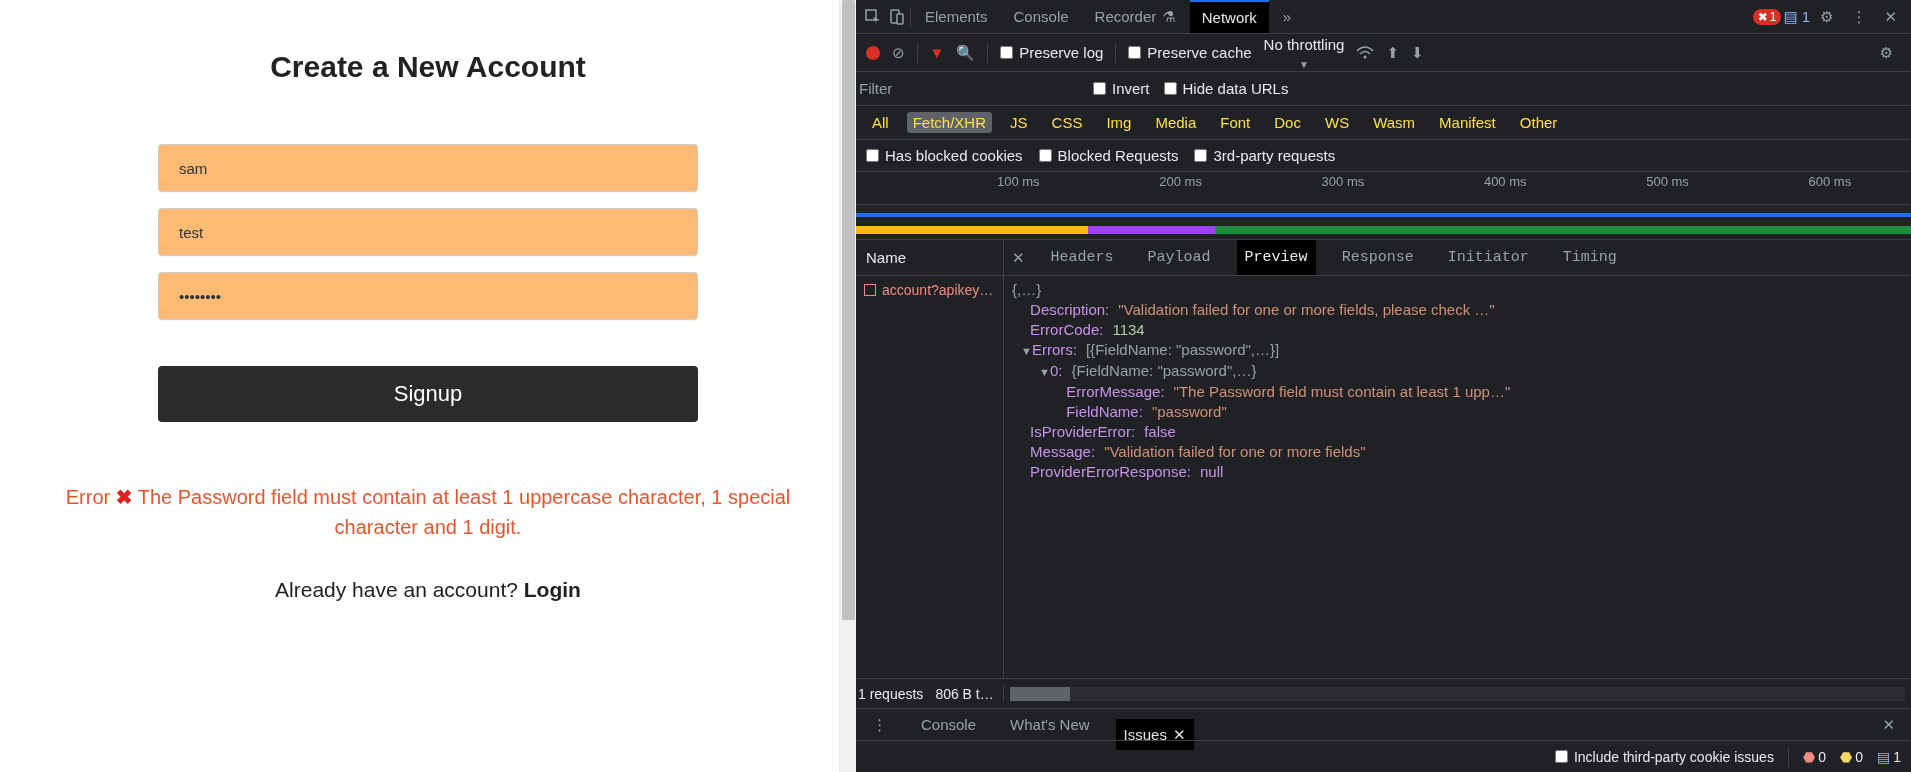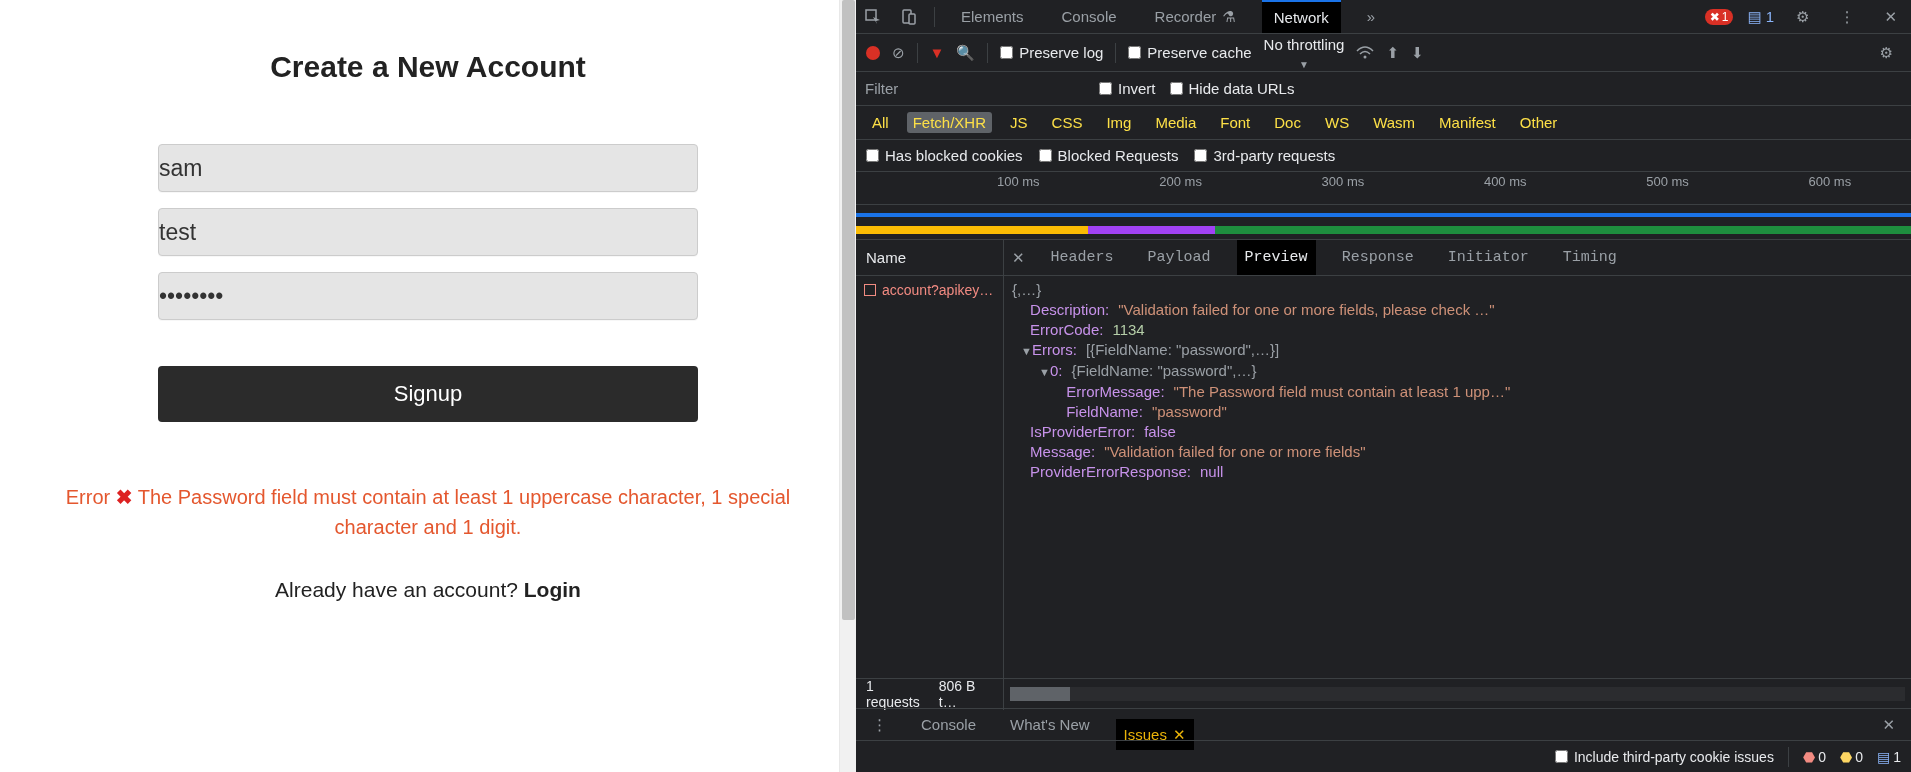--- a/index.html
+++ b/index.html
@@ -3,55 +3,55 @@
 <meta charset="utf-8">
 <style>
   * { box-sizing: border-box; margin: 0; padding: 0; font-family: "Segoe UI", Arial, sans-serif; }
   body { background: #fff; width: 1911px; height: 772px; overflow: hidden; display: flex; }
 
   
   .page { width: 856px; height: 100%; background: #fff; position: relative; overflow-y: auto; }
   .page-inner { width: 100%; display: flex; flex-direction: column; align-items: center; padding-top: 50px; }
   .title { font-size: 30px; font-weight: 700; color: #222; margin-bottom: 60px; }
   .form { width: 540px; display: flex; flex-direction: column; gap: 16px; }
-  .fld { width: 100%; height: 48px; border: 1px solid #ccc; border-radius: 4px; padding: 0 0; font-size: 23px; color: #333; background: #e5e5e5; box-shadow: 0 1px 0 rgba(0,0,0,0.03); }
+  .fld { width: 100%; height: 48px; border: 1px solid #ccc; border-radius: 4px; padding: 0 20px; font-size: 15px; color: #333; background: #fdba74; box-shadow: 0 1px 0 rgba(0,0,0,0.03); }
   .fld::placeholder { color: #777; }
   .signup-btn { margin-top: 30px; width: 100%; height: 56px; background: #2b2b2b; color: #fff; font-size: 22px; border: none; border-radius: 4px; cursor: pointer; }
   .err-msg { margin-top: 60px; font-size: 20px; color: #e4572e; text-align: center; line-height: 1.5; width: 780px; }
   .err-x { color: #d22; font-weight: bold; }
   .login-line { margin-top: 36px; font-size: 21px; color: #222; }
   .login-line b { font-weight: 700; }
   .scroll-gutter { position: absolute; right: 0; top: 0; width: 17px; height: 100%; background: #f1f1f1; border-left: 1px solid #e8e8e8; }
   .scroll-thumb { position: absolute; left: 2px; width: 13px; background: #c1c1c1; border-radius: 2px; }
 
   
   .dt { flex: 1; height: 100%; background: #202124; color: #e8eaed; font-family: "Segoe UI", Arial, sans-serif; font-size: 15px; display: flex; flex-direction: column; overflow: hidden; }
 
   
-  .dt-tabs { height: 34px; display: flex; align-items: center; border-bottom: 1px solid #3c4043; padding: 0 6px; gap: 14px; }
+  .dt-tabs { height: 34px; display: flex; align-items: center; border-bottom: 1px solid #3c4043; padding: 0 6px; gap: 2px; }
   .dt-tabs .ico { width: 22px; height: 22px; display: flex; align-items: center; justify-content: center; color: #9aa0a6; }
   .dt-tab { padding: 0 12px; height: 100%; display: flex; align-items: center; color: #9aa0a6; cursor: pointer; gap: 6px; }
   .dt-tab.active { background: #000; color: #e8eaed; border-top: 2px solid #1a73e8; }
   .dt-spacer { flex: 1; }
   .badge-err { background: #d93025; color: #fff; font-size: 12px; border-radius: 8px; padding: 0 5px; display: inline-flex; align-items: center; gap: 2px; height: 16px; line-height: 16px; }
   .badge-msg { color: #8ab4f8; display: inline-flex; align-items: center; gap: 4px; }
   .gear, .dots, .close-x { color: #9aa0a6; padding: 0 8px; cursor: pointer; }
 
   
   .dt-tools { display: flex; align-items: center; height: 38px; padding: 0 10px; gap: 12px; border-bottom: 1px solid #3c4043; flex-wrap: wrap; }
   .dt-tools .rec { width: 14px; height: 14px; border-radius: 50%; background: #d93025; }
   .dt-tools .clr { color: #9aa0a6; }
   .vbar { width: 1px; height: 20px; background: #3c4043; }
   .funnel { color: #d93025; }
   .chk { display: flex; align-items: center; gap: 6px; color: #e8eaed; }
   .chk input { accent-color: #5f6368; }
   .sel-no { color: #e8eaed; display: flex; align-items: center; gap: 6px; flex-direction: column; }
   .tri { font-size: 10px; color: #9aa0a6; }
 
-  .dt-row2 { height: 34px; display: flex; align-items: center; padding: 0 9px; gap: 14px; border-bottom: 1px solid #3c4043; }
+  .dt-row2 { height: 34px; display: flex; align-items: center; padding: 0 3px; gap: 14px; border-bottom: 1px solid #3c4043; }
   .dt-row2 .filt { color: #9aa0a6; width: 220px; }
 
   .dt-row3 { height: 34px; display: flex; align-items: center; padding: 0 10px; gap: 12px; border-bottom: 1px solid #3c4043; }
   .ft { color: #fde047; padding: 2px 6px; border-radius: 3px; cursor: pointer; font-size: 15px; }
   .ft.active { background: #5f6368; }
 
   .dt-row4 { height: 32px; display: flex; align-items: center; padding: 0 10px; gap: 16px; border-bottom: 1px solid #3c4043; }
 
   
   .tl { height: 68px; border-bottom: 1px solid #3c4043; position: relative; background: #202124; }
@@ -76,27 +76,27 @@
 
   .json { flex: 1; font-family: Consolas, Menlo, monospace; font-size: 15px; line-height: 20px; padding: 4px 8px; white-space: pre; overflow: hidden; } 
   .kp { color: #c792ea; } 
   .s { color: #ce9178; } 
   .n { color: #b5cea8; } 
   .b { color: #c792ea; } 
   .g { color: #9aa0a6; } 
   .arrow { color: #9aa0a6; font-size: 11px; }
 
   .status-strip { height: 30px; border-top: 1px solid #3c4043; display: flex; align-items: center; }
-  .status-left { width: 148px; padding: 0 10px; color: #e8eaed; font-size: 14px; border-right: 1px solid #3c4043; display:flex; gap:12px; }
+  .status-left { width: 148px; padding: 0 2px; color: #e8eaed; font-size: 14px; border-right: 1px solid #3c4043; display:flex; gap:12px; }
   .hscroll { flex:1; height: 14px; background: #2b2c2f; position: relative; margin: 0 6px; }
   .hthumb { position:absolute; left:0; top:0; height:100%; width: 60px; background:#5f6368; }
 
   .drawer-tabs { height: 32px; border-top: 1px solid #3c4043; display: flex; align-items: center; padding: 0 8px; gap: 18px; }
   .dr-tab { color: #9aa0a6; cursor: pointer; padding: 0 8px; height: 100%; display:flex; align-items:center; gap:6px; }
-  .dr-tab.active { background: #000; color: #eab308; margin-top: 20px; }
+  .dr-tab.active { background: #000; color: #e5e5e5; margin-top: 20px; }
 
   .bottom-bar { height: 32px; border-top: 1px solid #3c4043; display: flex; align-items: center; justify-content: flex-end; padding: 0 10px; gap: 14px; font-size: 14px; }
   .cnt { display: inline-flex; align-items: center; gap: 3px; }
   .ic-red { color: #f28b82; }
   .ic-yel { color: #fdd663; }
   .ic-blue { color: #8ab4f8; }
 
   svg { display: block; }
 </style>
 </head>

